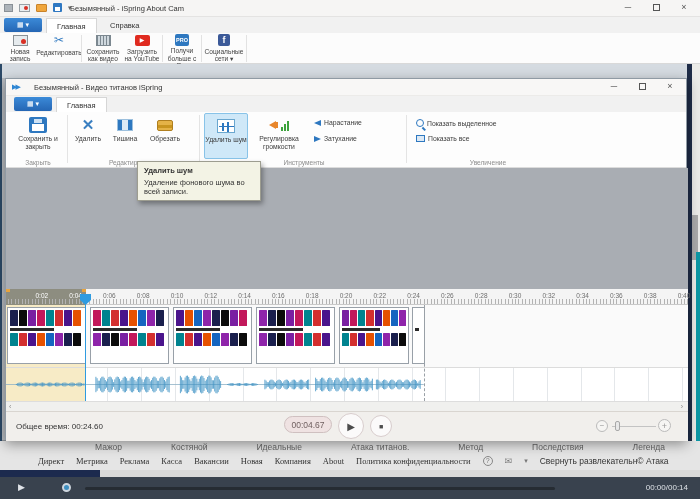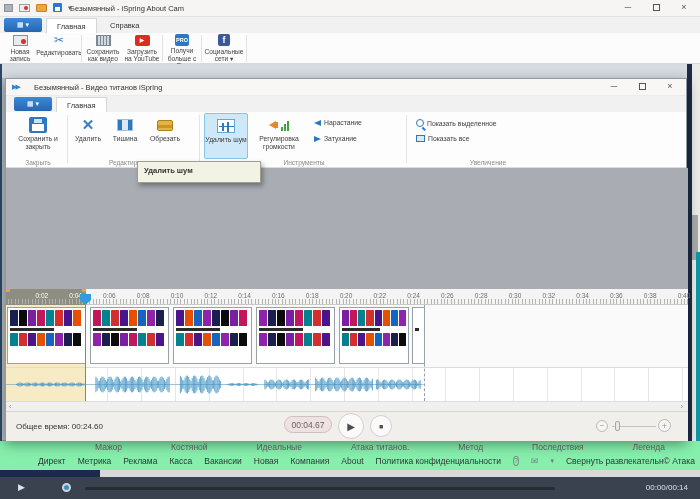--- a/index.html
+++ b/index.html
@@ -1,26 +1,26 @@
 <!DOCTYPE html>
 <html><head>
 <meta charset="utf-8">
 <style>
   html,body{margin:0;padding:0;background:#555;}
   #root{position:relative;width:700px;height:499px;overflow:hidden;background:#fff;
         font-family:"Liberation Sans",sans-serif;-webkit-font-smoothing:antialiased;}
   #root *{box-sizing:border-box;}
 
   
-  .bg-page{position:absolute;left:0;top:430px;width:700px;height:69px;background:#86efac;z-index:0;}
+  .bg-page{position:absolute;left:0;top:430px;width:700px;height:69px;background:#e5e5e5;z-index:0;}
   .pg-row1{position:absolute;left:95px;right:35px;top:12px;display:flex;justify-content:space-between;
            font-size:8.5px;color:#666;white-space:nowrap;}
   .pg-row2{position:absolute;left:38px;right:8px;top:26px;display:flex;gap:12px;align-items:center;
            font-size:8.5px;color:#333;white-space:nowrap;}
-  .row2-links{display:flex;gap:12px;}
+  .row2-links{display:flex;gap:12px;font-family:Liberation Serif, serif;}
   .help-icon{display:inline-block;width:10px;height:10px;border:1px solid #888;border-radius:50%;
              font-size:7px;line-height:8px;text-align:center;color:#777;}
   .mail-icon{font-size:9px;color:#777;}
   .chev-icon{font-size:7px;color:#777;}
   .pg-edge{position:absolute;left:0;top:40px;width:700px;height:7px;background:#d9d9d9;}
   .pg-edge .navy{position:absolute;left:0;top:0;width:100px;height:7px;background:#1c2a4e;}
   .pg-player{position:absolute;left:0;top:47px;width:700px;height:22px;background:#39424e;}
   .pg-play{position:absolute;left:18px;top:5px;font-size:9px;color:#dfe3e8;}
   .pg-dot{position:absolute;left:62px;top:6px;width:9px;height:9px;border-radius:50%;
           border:2px solid #cdd5de;background:#3f8fc0;}
@@ -566,15 +566,16 @@
         <span class="cir zm-minus">−</span>
         <span class="zm-track"></span>
         <span class="zm-thumb"></span>
         <span class="cir zm-plus">+</span>
       </div>
     </div>
   </div>
 
   <div class="tooltip">
     <div class="tt-title">Удалить шум</div>
+    <div>Удаление фонового шума во всей записи.</div>
   </div>
 
 </div>
 
 </body></html>

